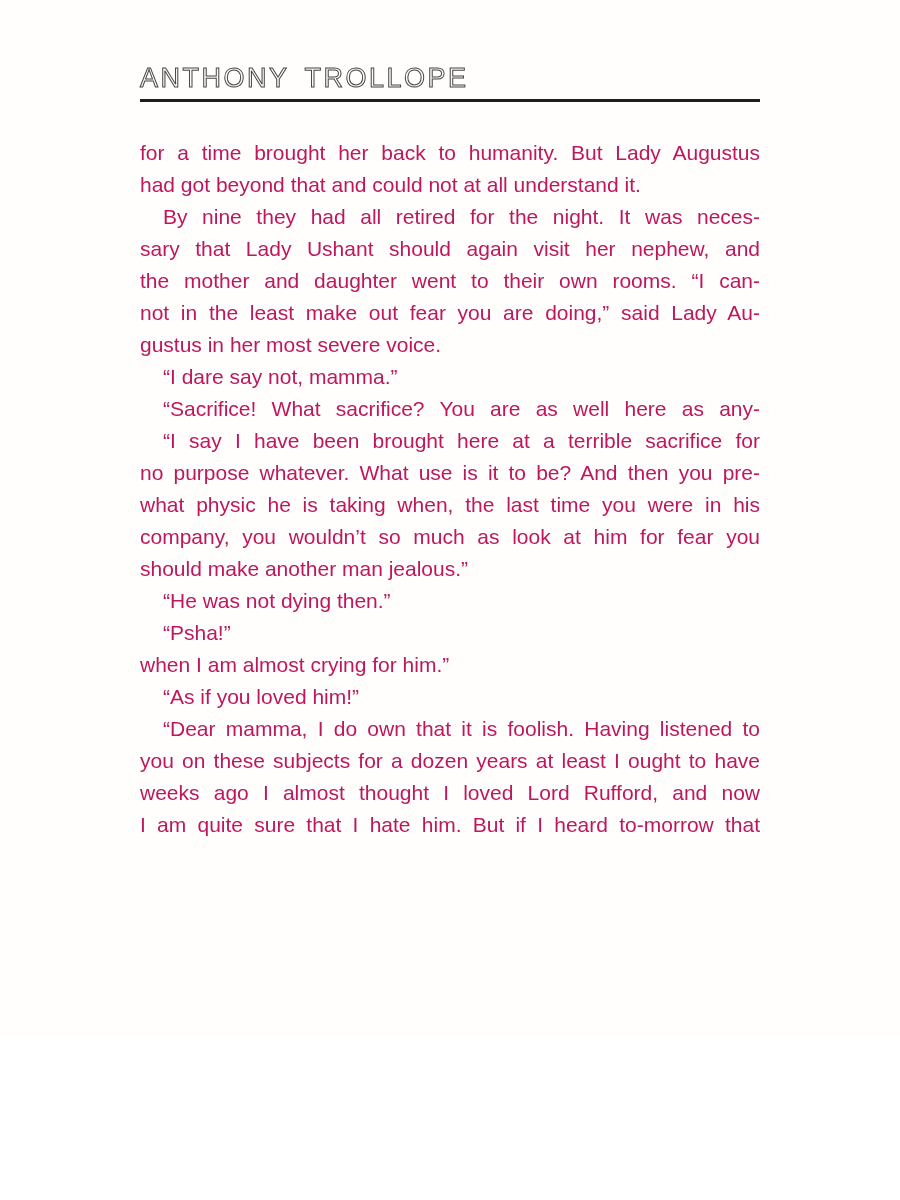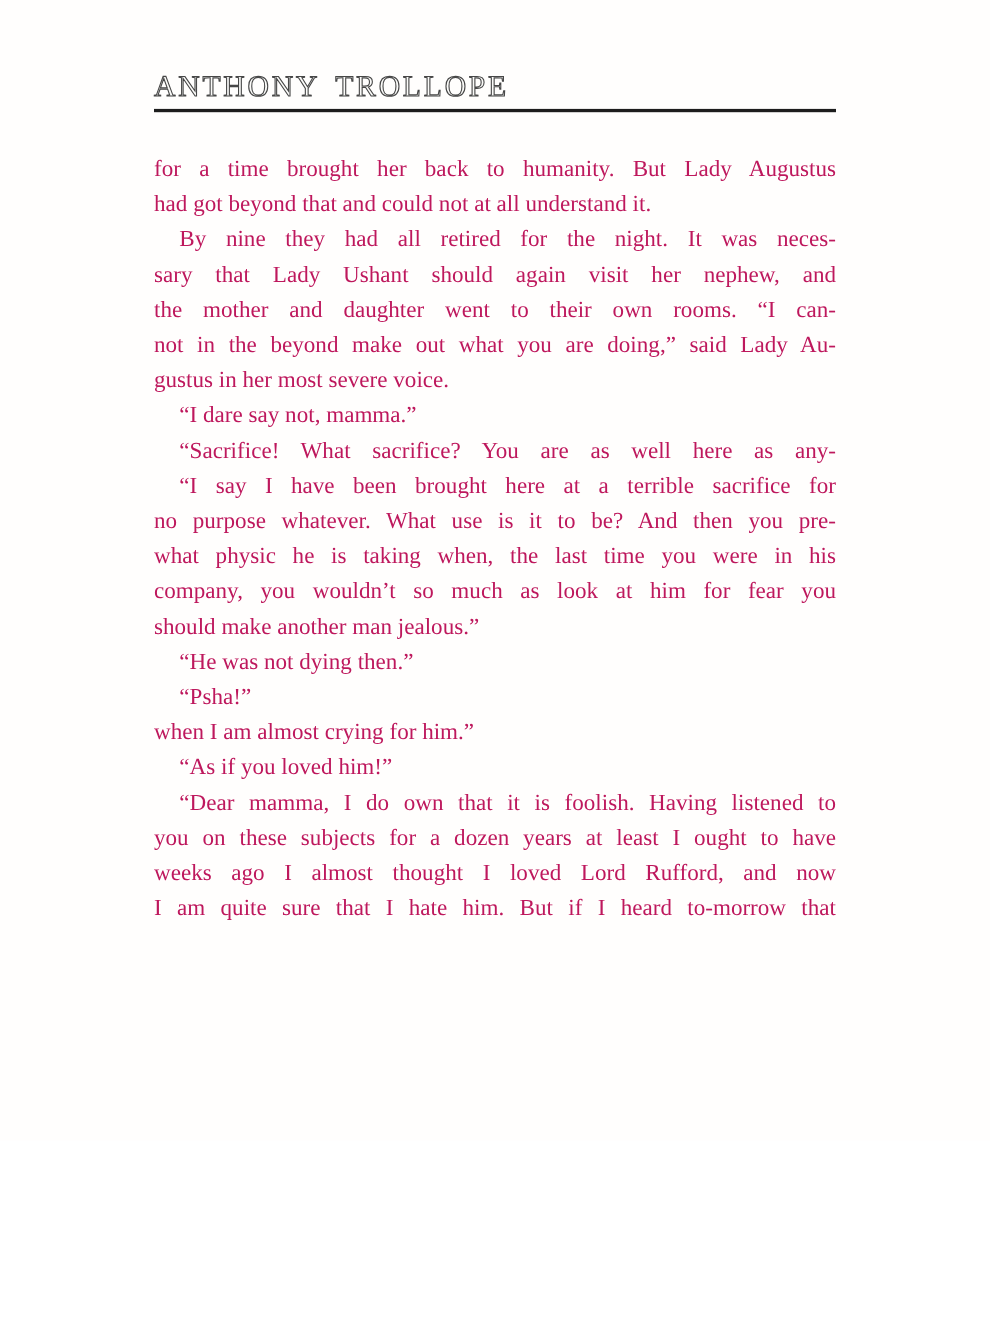--- a/index.html
+++ b/index.html
@@ -2,21 +2,21 @@
 <html><head>
 <meta charset="utf-8">
 <style>
   * { margin: 0; padding: 0; box-sizing: border-box; }
   html, body { background: #ffffff; }
   .page {
     position: relative;
     width: 900px;
     height: 1037px;
     background: #fffefd;
-    font-family: Liberation Serif, serif;
+    font-family: Liberation Sans, sans-serif;
     color: #2e2e2e;
     overflow: hidden;
   }
   .running-header {
     position: absolute;
     left: 140px;
     top: 63px;
     font-size: 27px;
     font-weight: normal;
     letter-spacing: 2.5px;
@@ -71,21 +71,21 @@
 
   <main class="body-text" id="body-text">
       <div class="para">
         <div class="line just">for a time brought her back to humanity. But Lady Augustus</div>
         <div class="line">had got beyond that and could not at all understand it.</div>
       </div>
       <div class="para">
         <div class="line just first-indent">By nine they had all retired for the night. It was neces-</div>
         <div class="line just">sary that Lady Ushant should again visit her nephew, and</div>
         <div class="line just">the mother and daughter went to their own rooms. “I can-</div>
-        <div class="line just">not in the beyond make out what you are doing,” said Lady Au-</div>
+        <div class="line just">not in the least make out fear you are doing,” said Lady Au-</div>
         <div class="line">gustus in her most severe voice.</div>
       </div>
       <div class="para">
         <div class="line first-indent">“I dare say not, mamma.”</div>
       </div>
       <div class="para">
         <div class="line just first-indent">“Sacrifice! What sacrifice? You are as well here as any-</div>
       </div>
       <div class="para">
         <div class="line just first-indent">“I say I have been brought here at a terrible sacrifice for</div>

